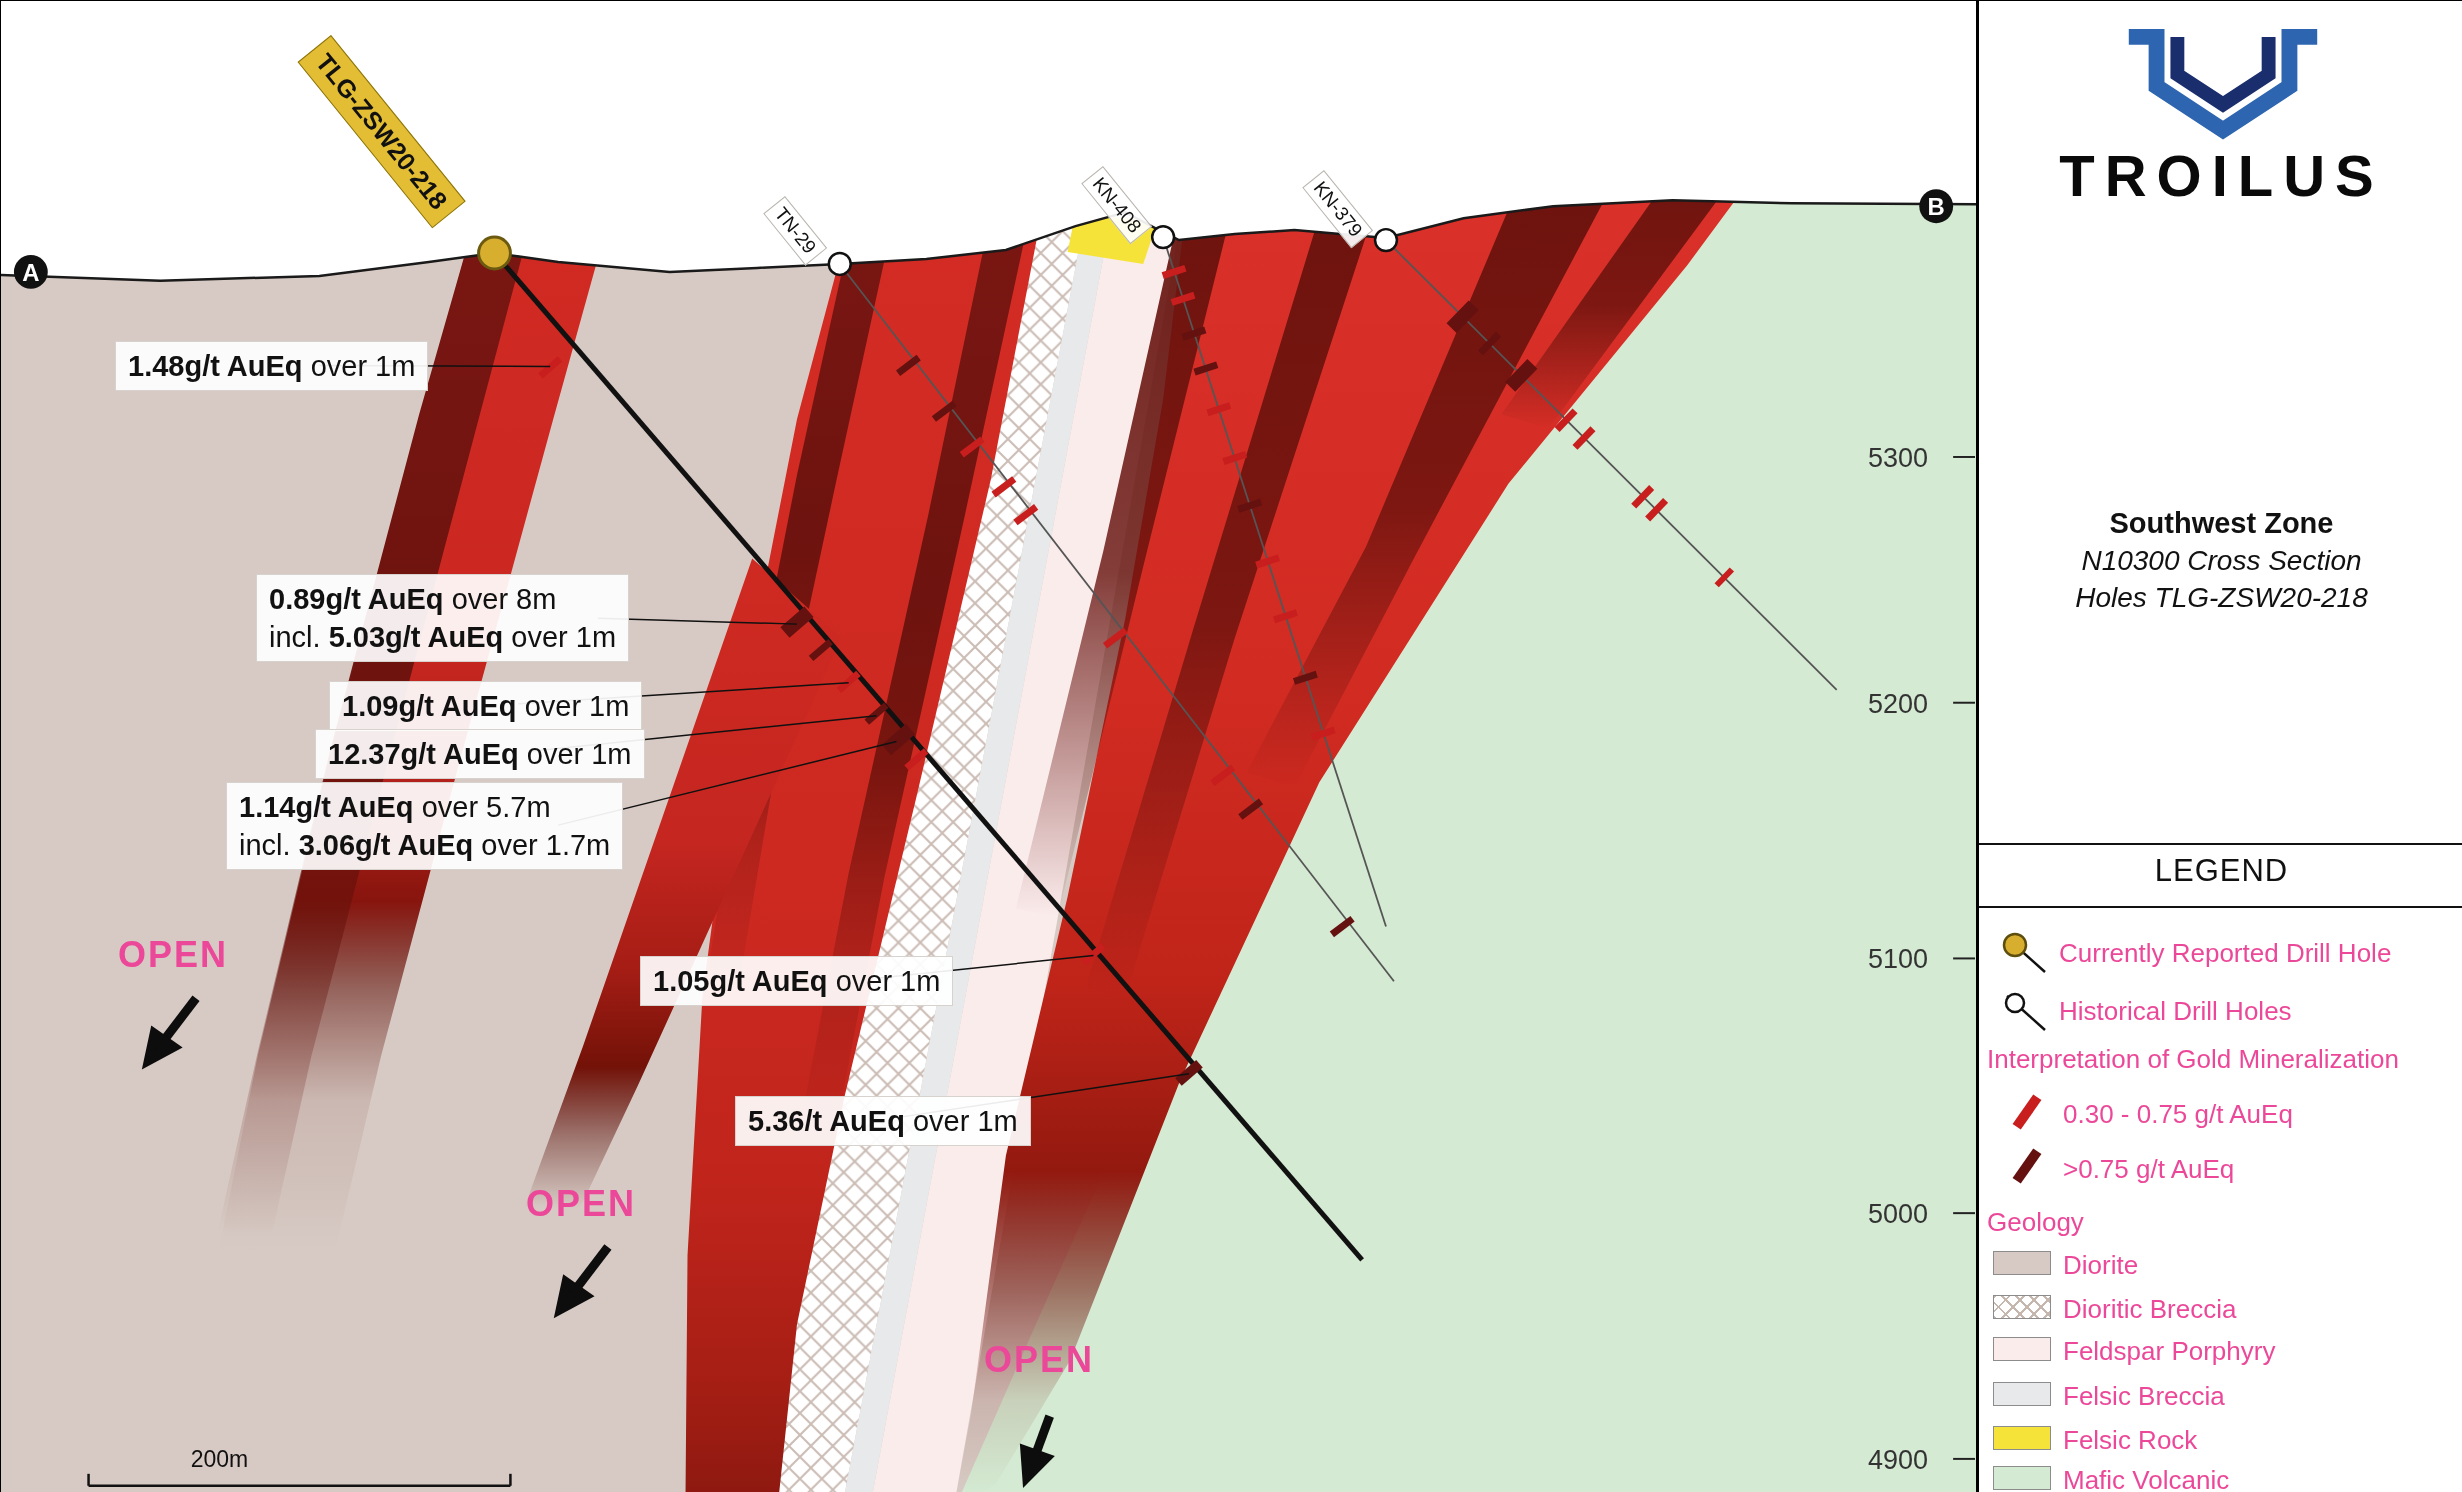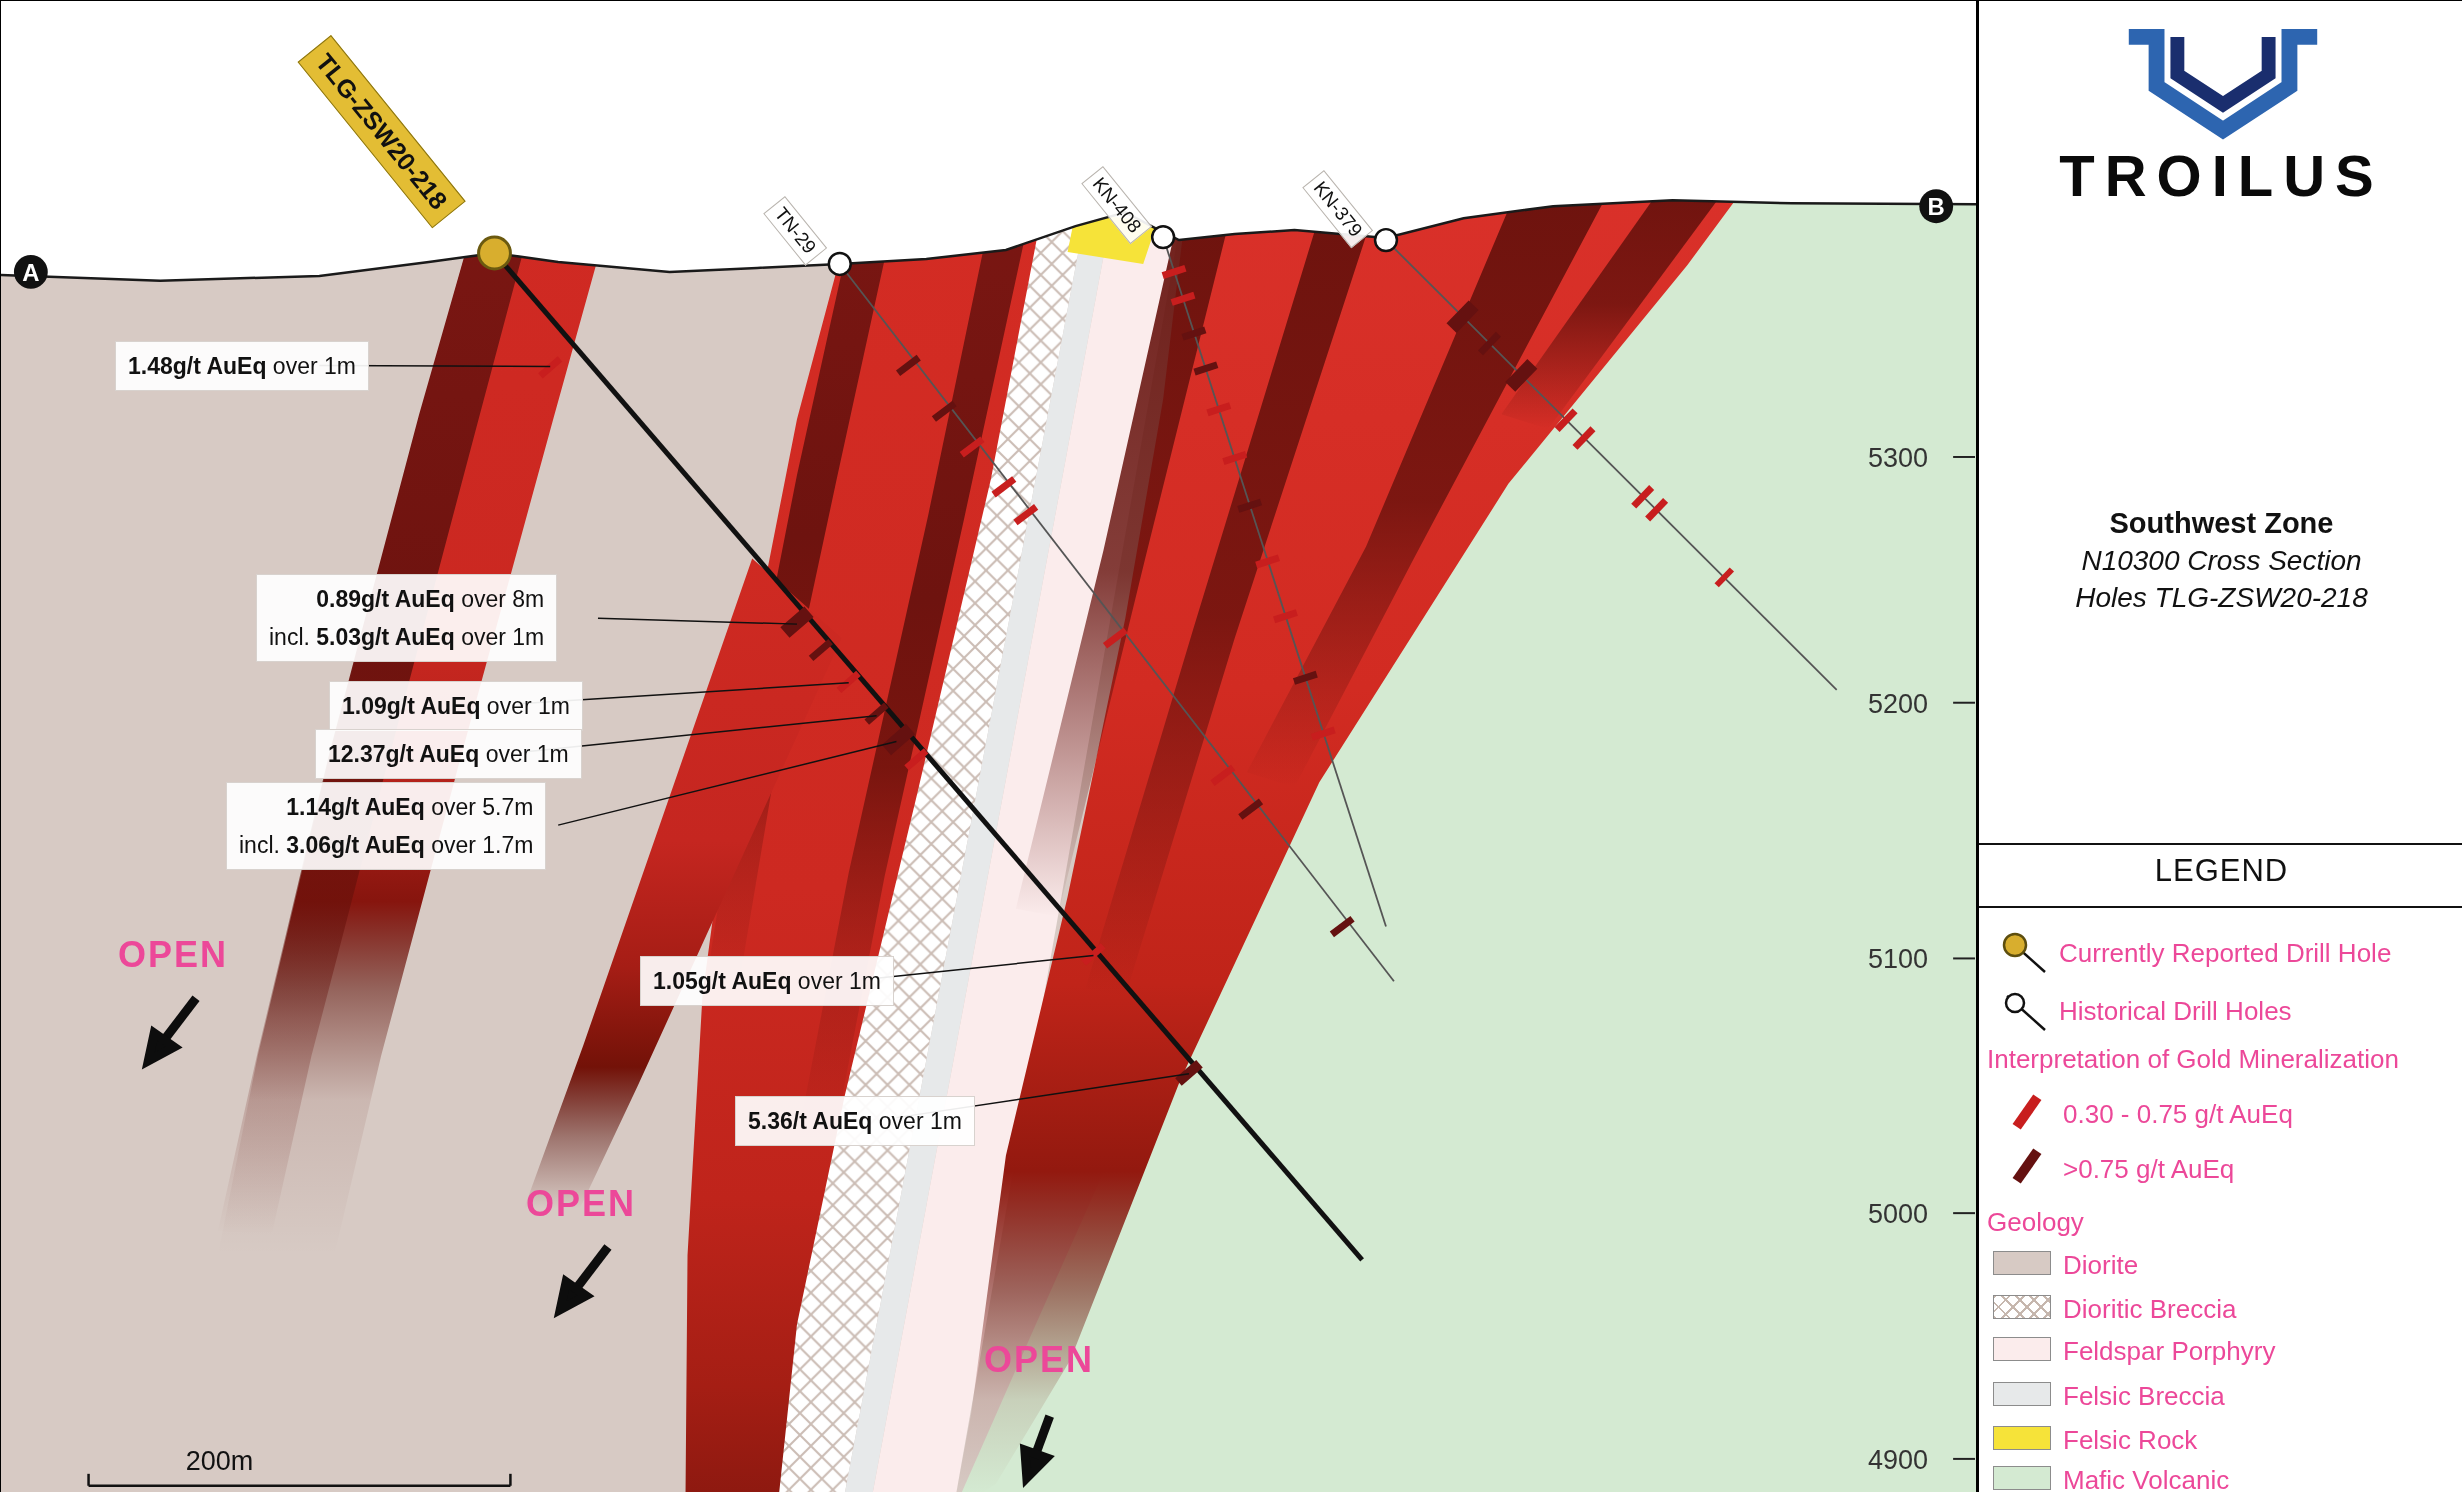--- a/index.html
+++ b/index.html
@@ -2,28 +2,28 @@
 <html><head>
 <meta charset="utf-8">
 <title>Southwest Zone N10300 Cross Section</title>
 <style>
   html,body{margin:0;padding:0;background:#fff;font-family:"Liberation Sans",sans-serif;}
   #stage{position:relative;width:2463px;height:1493px;background:#ffffff;overflow:hidden;border:1px solid #000;box-sizing:border-box;}
   .abs{position:absolute;}
   svg{display:block;}
   
   .ann{position:absolute;background:rgba(255,255,255,0.92);border:1px solid #d8d2ce;padding:5px 12px;
-       font-size:23px;line-height:38px;color:#111;white-space:nowrap;z-index:30;text-align:right;}
+       font-size:29px;line-height:38px;color:#111;white-space:nowrap;z-index:30;}
   .ann .b{font-weight:bold;}
   
   .open{position:absolute;font-size:36px;font-weight:800;letter-spacing:2px;color:#ec4899;z-index:25;}
   
   .elev{position:absolute;width:100px;text-align:center;font-size:27px;color:#333;z-index:20;}
   
-  .scale-label{position:absolute;font-size:27px;color:#111;z-index:20;width:139px;text-align:center;}
+  .scale-label{position:absolute;font-size:23px;color:#111;z-index:20;width:139px;text-align:center;}
   
   .holelabel{position:absolute;transform-origin:left top;transform:rotate(51deg);
              background:rgba(255,255,255,0.92);border:1px solid #b9b4ae;color:#111;
              font-size:19px;padding:2px 6px;white-space:nowrap;z-index:28;}
   .holelabel.current{background:#e3bd34;border:1px solid #8a7514;font-size:25px;font-weight:bold;padding:6px 10px;}
   
   #panel{position:absolute;left:1975px;top:0;width:488px;height:1493px;background:#ffffff;
          border-left:3px solid #000;box-sizing:border-box;z-index:40;}
   .logo-text{position:absolute;left:0;top:141px;width:100%;text-align:center;font-size:58px;
              font-weight:800;letter-spacing:10px;color:#0a0a0a;}

